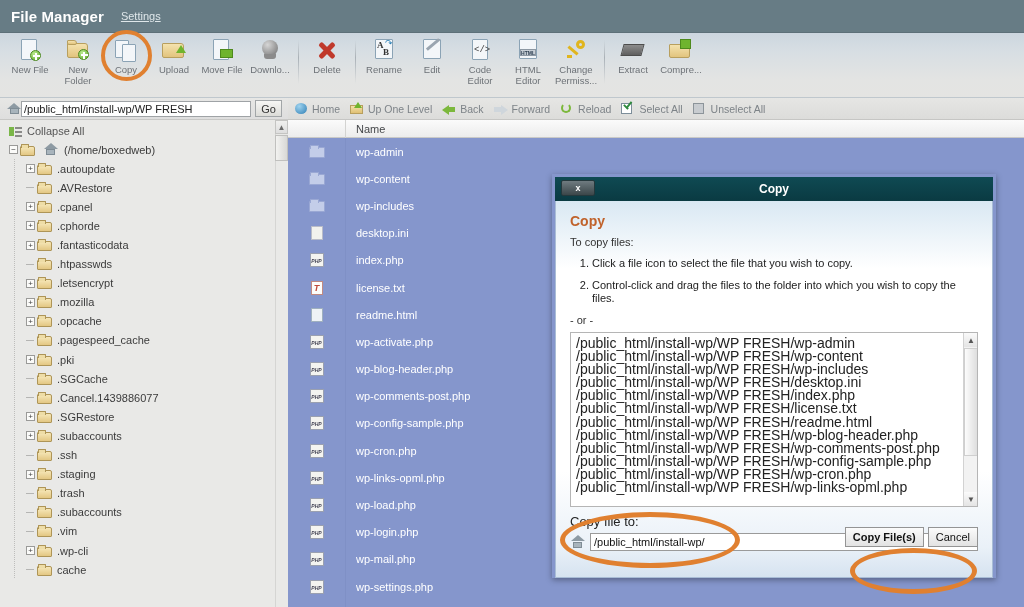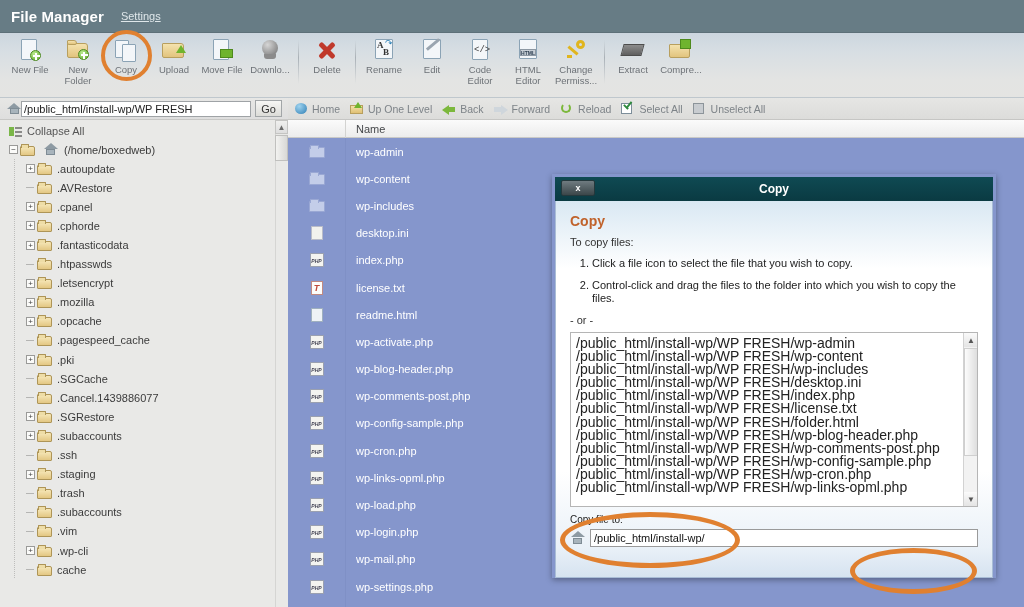--- a/index.html
+++ b/index.html
@@ -224,21 +224,21 @@
     width:14px; height:14px; display:flex; align-items:center; justify-content:center;
     font-size:8px; color:#555; background:linear-gradient(to bottom,#fafafa,#e4e4e4);
     cursor:pointer;
   }
   #pathbox-scroll .arrow.bot { position:absolute; bottom:0; left:0; }
   #pathbox-thumb {
     position:absolute; left:0; top:15px; width:14px; height:108px;
     background:linear-gradient(to right,#fcfcfc,#dedede); border:1px solid #cfcfcf;
   }
 
-  #copyto-lbl { font-size:10px; color:#222; margin:7px 0 4px 0; }
+  #copyto-lbl { font-size:13px; color:#222; margin:7px 0 4px 0; }
   #copyto-row { display:flex; align-items:center; }
   #copyto-home { width:16px; height:14px; position:relative; margin-right:4px; flex:none; }
   #copyto-input {
     flex:1; height:18px; border:1px solid #9a9a9a; background:#fff;
     font-size:11px; font-family:"Liberation Sans", sans-serif; color:#111; padding:0 3px;
   }
   #dlg-btns {
     position:absolute; right:14px; bottom:30px; display:flex; align-items:center;
   }
   .dbtn {
@@ -804,21 +804,21 @@
     <div id="dlg-or">- or -</div>
 
     <div id="pathbox">
       <div id="pathbox-lines">
           <div class="pline">/public_html/install-wp/WP FRESH/wp-admin</div>
           <div class="pline">/public_html/install-wp/WP FRESH/wp-content</div>
           <div class="pline">/public_html/install-wp/WP FRESH/wp-includes</div>
           <div class="pline">/public_html/install-wp/WP FRESH/desktop.ini</div>
           <div class="pline">/public_html/install-wp/WP FRESH/index.php</div>
           <div class="pline">/public_html/install-wp/WP FRESH/license.txt</div>
-          <div class="pline">/public_html/install-wp/WP FRESH/folder.html</div>
+          <div class="pline">/public_html/install-wp/WP FRESH/readme.html</div>
           <div class="pline">/public_html/install-wp/WP FRESH/wp-blog-header.php</div>
           <div class="pline">/public_html/install-wp/WP FRESH/wp-comments-post.php</div>
           <div class="pline">/public_html/install-wp/WP FRESH/wp-config-sample.php</div>
           <div class="pline">/public_html/install-wp/WP FRESH/wp-cron.php</div>
           <div class="pline">/public_html/install-wp/WP FRESH/wp-links-opml.php</div>
         </div>
       <div id="pathbox-scroll">
         <div class="arrow top">▲</div>
         <div id="pathbox-thumb"></div>
         <div class="arrow bot">▼</div>
@@ -829,18 +829,22 @@
     <div id="copyto-row">
       <span id="copyto-home">
         <span class="homeshape">
             <span class="roof"></span>
             <span class="base"></span>
           </span>
       </span>
       <input id="copyto-input" value="/public_html/install-wp/" style="">
     </div>
 
+    <div id="dlg-btns">
+      <button class="dbtn" id="copy-files-btn">Copy File(s)</button>
+      <button class="dbtn" id="cancel-btn">Cancel</button>
+    </div>
   </div>
 </div>
 
 <div class="annot" id="annot-copy-btn"></div>
 <div class="annot" id="annot-copyto"></div>
 <div class="annot" id="annot-copybtn2"></div>
 
 </body></html>

